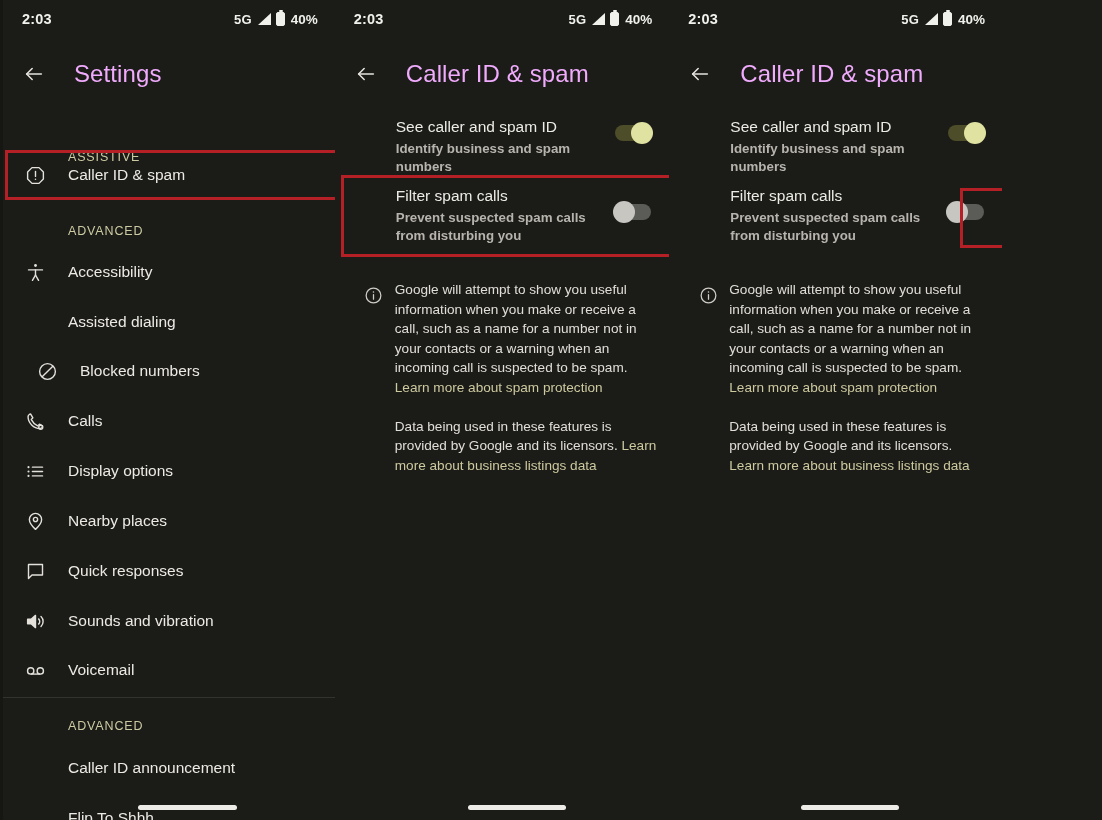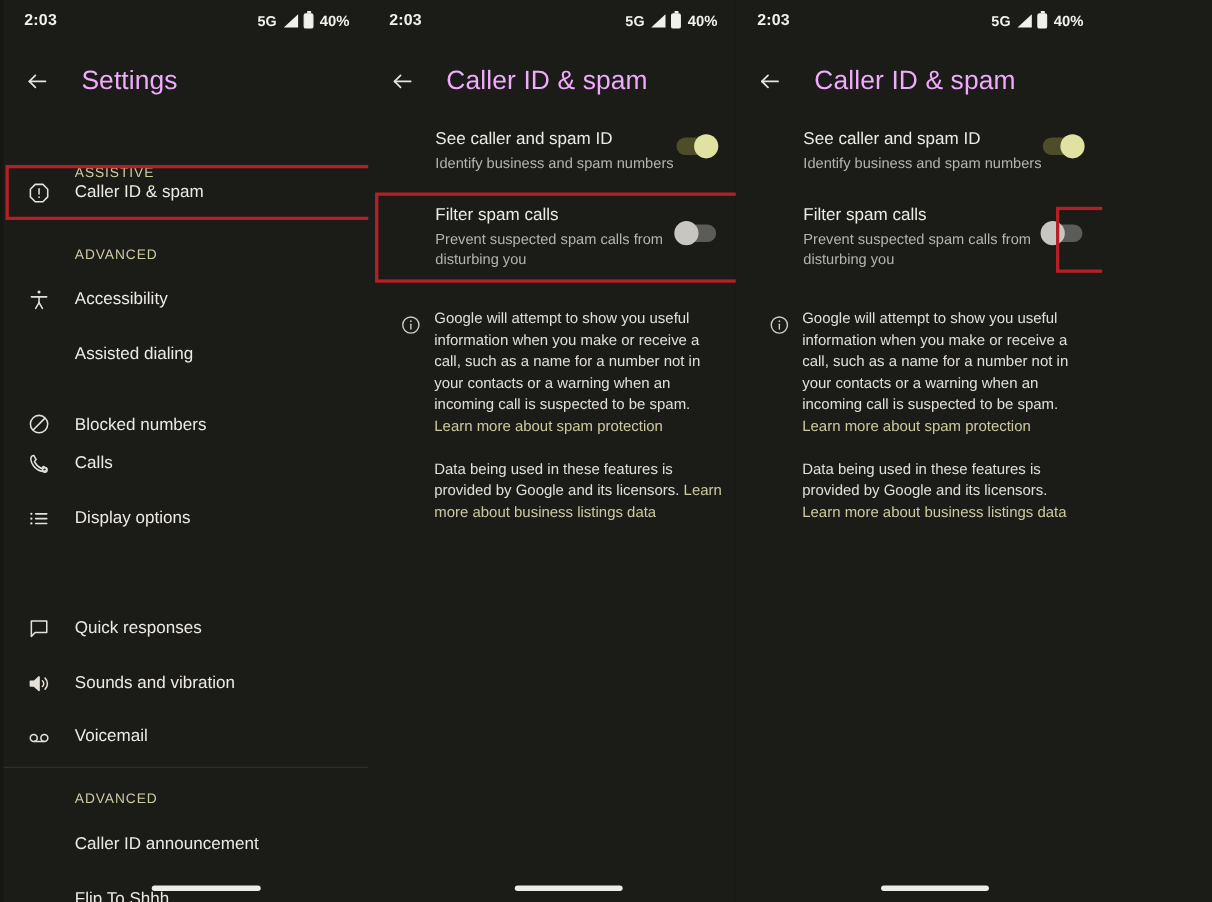--- a/index.html
+++ b/index.html
@@ -90,20 +90,21 @@
   
   .setting-row {
     display: flex; align-items: flex-start; position: relative;
     padding: 0 18px 0 61px;
   }
   .setting-texts { flex: 1; }
   .setting-title { color: #ecebe4; font-size: 15.5px; line-height: 20px; }
   .setting-sub {
     color: #b6b4ac; font-size: 13.3px; line-height: 18px; margin-top: 3px;
     max-width: 252px;
+    font-weight: bold;
   }
   .switch {
     width: 36px; height: 16px; border-radius: 9px; position: relative;
     margin-top: 8px; flex: 0 0 auto;
   }
   .switch .thumb {
     position: absolute; top: -3px; width: 22px; height: 22px; border-radius: 50%;
   }
   .switch.on { background: #4d4d29; }
   .switch.on .thumb { right: -2px; background: #dfe2a0; }
@@ -190,21 +191,21 @@
           </svg>
       </span>
       <span class="nav-label">Accessibility</span>
     </div>
 
     <div class="nav-item" style="position:absolute;top:297px;left:0;right:0;">
       <span class="nav-icon"></span>
       <span class="nav-label">Assisted dialing</span>
     </div>
 
-    <div class="nav-item" style="position:absolute;top:346px;left:0;right:0;align-items:flex-end;">
+    <div class="nav-item" style="position:absolute;top:346px;left:12px;right:0;">
       <span class="nav-icon">
         <svg width="21" height="21" viewBox="0 0 24 24" fill="none" stroke="currentColor" stroke-width="1.6">
             <circle cx="12" cy="12" r="9"></circle>
             <line x1="5.6" y1="18.4" x2="18.4" y2="5.6"></line>
           </svg>
       </span>
       <span class="nav-label">Blocked numbers</span>
     </div>
 
     <div class="nav-item" style="position:absolute;top:396px;left:0;right:0;">
@@ -224,20 +225,29 @@
             <circle cx="4" cy="12" r="1.2" fill="currentColor" stroke="none"></circle>
             <circle cx="4" cy="17" r="1.2" fill="currentColor" stroke="none"></circle>
             <line x1="8.5" y1="7" x2="20" y2="7"></line>
             <line x1="8.5" y1="12" x2="20" y2="12"></line>
             <line x1="8.5" y1="17" x2="20" y2="17"></line>
           </svg>
       </span>
       <span class="nav-label">Display options</span>
     </div>
 
+    <div class="nav-item" style="position:absolute;top:496px;left:0;right:0;">
+      <span class="nav-icon">
+        <svg width="21" height="21" viewBox="0 0 24 24" fill="none" stroke="currentColor" stroke-width="1.6" stroke-linejoin="round">
+            <path d="M12 21 C12 21 19 14.5 19 9.7 A7 7 0 0 0 5 9.7 C5 14.5 12 21 12 21 Z"></path>
+            <circle cx="12" cy="9.7" r="2.4"></circle>
+          </svg>
+      </span>
+      <span class="nav-label">Nearby places</span>
+    </div>
 
     <div class="nav-item" style="position:absolute;top:546px;left:0;right:0;">
       <span class="nav-icon">
         <svg width="21" height="21" viewBox="0 0 24 24" fill="none" stroke="currentColor" stroke-width="1.6" stroke-linejoin="round">
             <path d="M4 4 H20 V16 H8 L4 20 Z"></path>
           </svg>
       </span>
       <span class="nav-label">Quick responses</span>
     </div>
 

